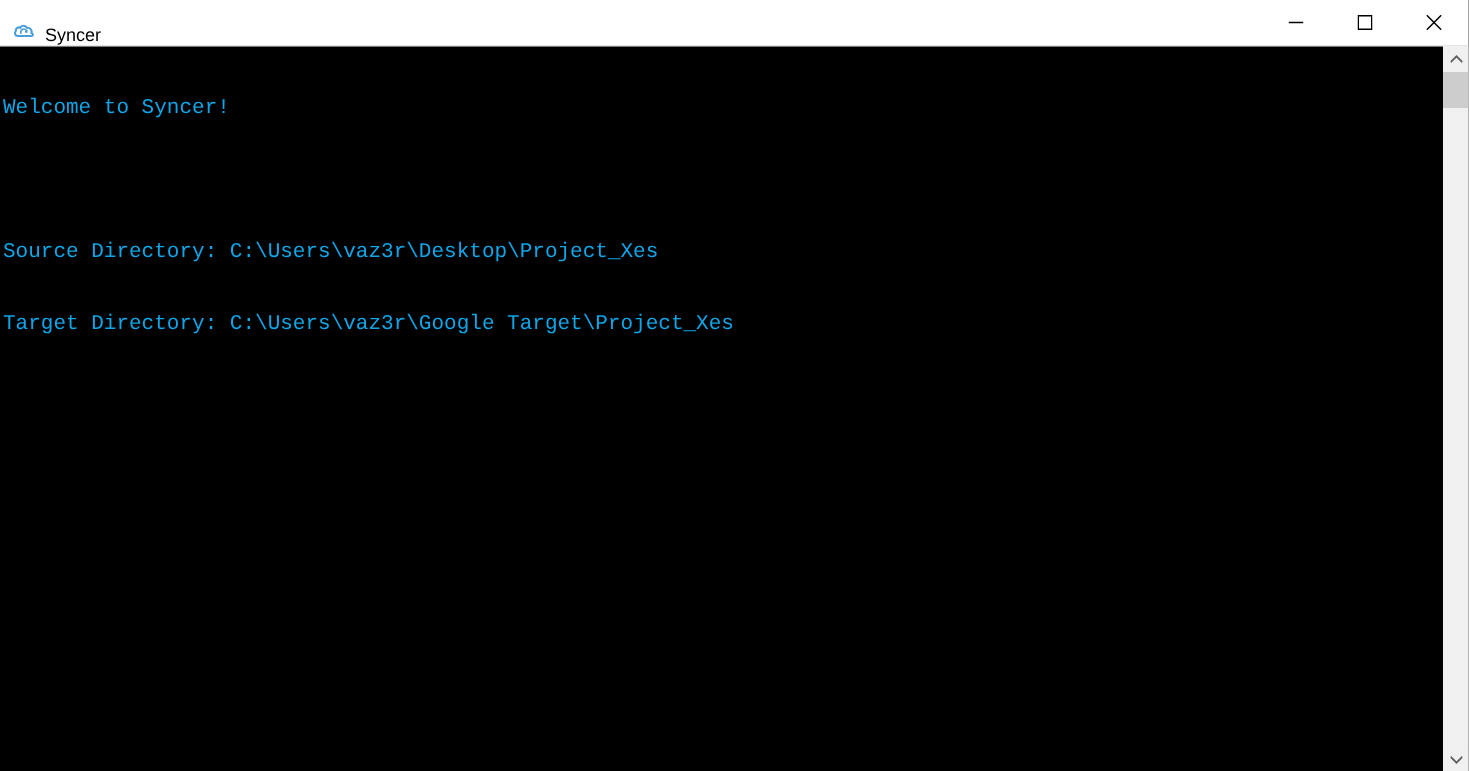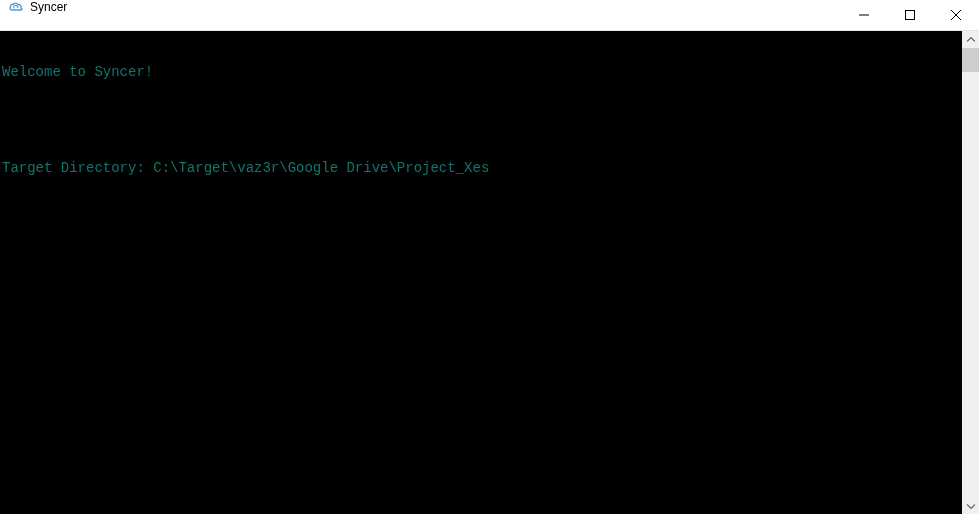--- a/index.html
+++ b/index.html
@@ -13,21 +13,21 @@
       width: 979px;
       height: 514px;
       overflow: hidden;
       display: flex;
       flex-direction: column;
     }
     .titlebar {
       height: 31px;
       background: #fff;
       display: flex;
-      align-items: flex-start;
+      align-items: flex-end;
       border-bottom: 1px solid #e5e5e5;
       flex-shrink: 0;
     }
     .app-icon {
       margin-left: 8px;
       width: 16px;
       height: 16px;
       display: flex;
       align-items: center;
       justify-content: center;
@@ -64,21 +64,21 @@
       height: 10px;
     }
     .content-area {
       flex: 1;
       display: flex;
       min-height: 0;
     }
     .terminal {
       flex: 1;
       background: #000;
-      color: #0f766e;
+      color: #0ea5e9;
       font-family: Consolas, "Courier New", monospace;
       font-size: 14px;
       line-height: 16px;
       padding: 1px 2px;
       white-space: pre;
       overflow: hidden;
     }
     .terminal-line {
       display: block;
     }
@@ -148,21 +148,22 @@
           <line x1="10" y1="0" x2="0" y2="10" stroke="#000" stroke-width="1"></line>
         </svg>
     </button>
   </div>
 </div>
 
 <div class="content-area">
   <div class="terminal">
     <span class="terminal-line">Welcome to Syncer!</span>
     <span class="terminal-line blank-line"></span>
-    <span class="terminal-line">Target Directory: C:\Target\vaz3r\Google Drive\Project_Xes</span>
+    <span class="terminal-line">Source Directory: C:\Users\vaz3r\Desktop\Project_Xes</span>
+    <span class="terminal-line">Target Directory: C:\Users\vaz3r\Google Target\Project_Xes</span>
   </div>
   <div class="scrollbar">
     <button class="scroll-arrow">
       <svg viewBox="0 0 8 8">
           <path d="M0 5.5 L4 1.5 L8 5.5" fill="none" stroke="#606060" stroke-width="1.2"></path>
         </svg>
     </button>
     <div class="scroll-track">
       <div class="scroll-thumb"></div>
     </div>

